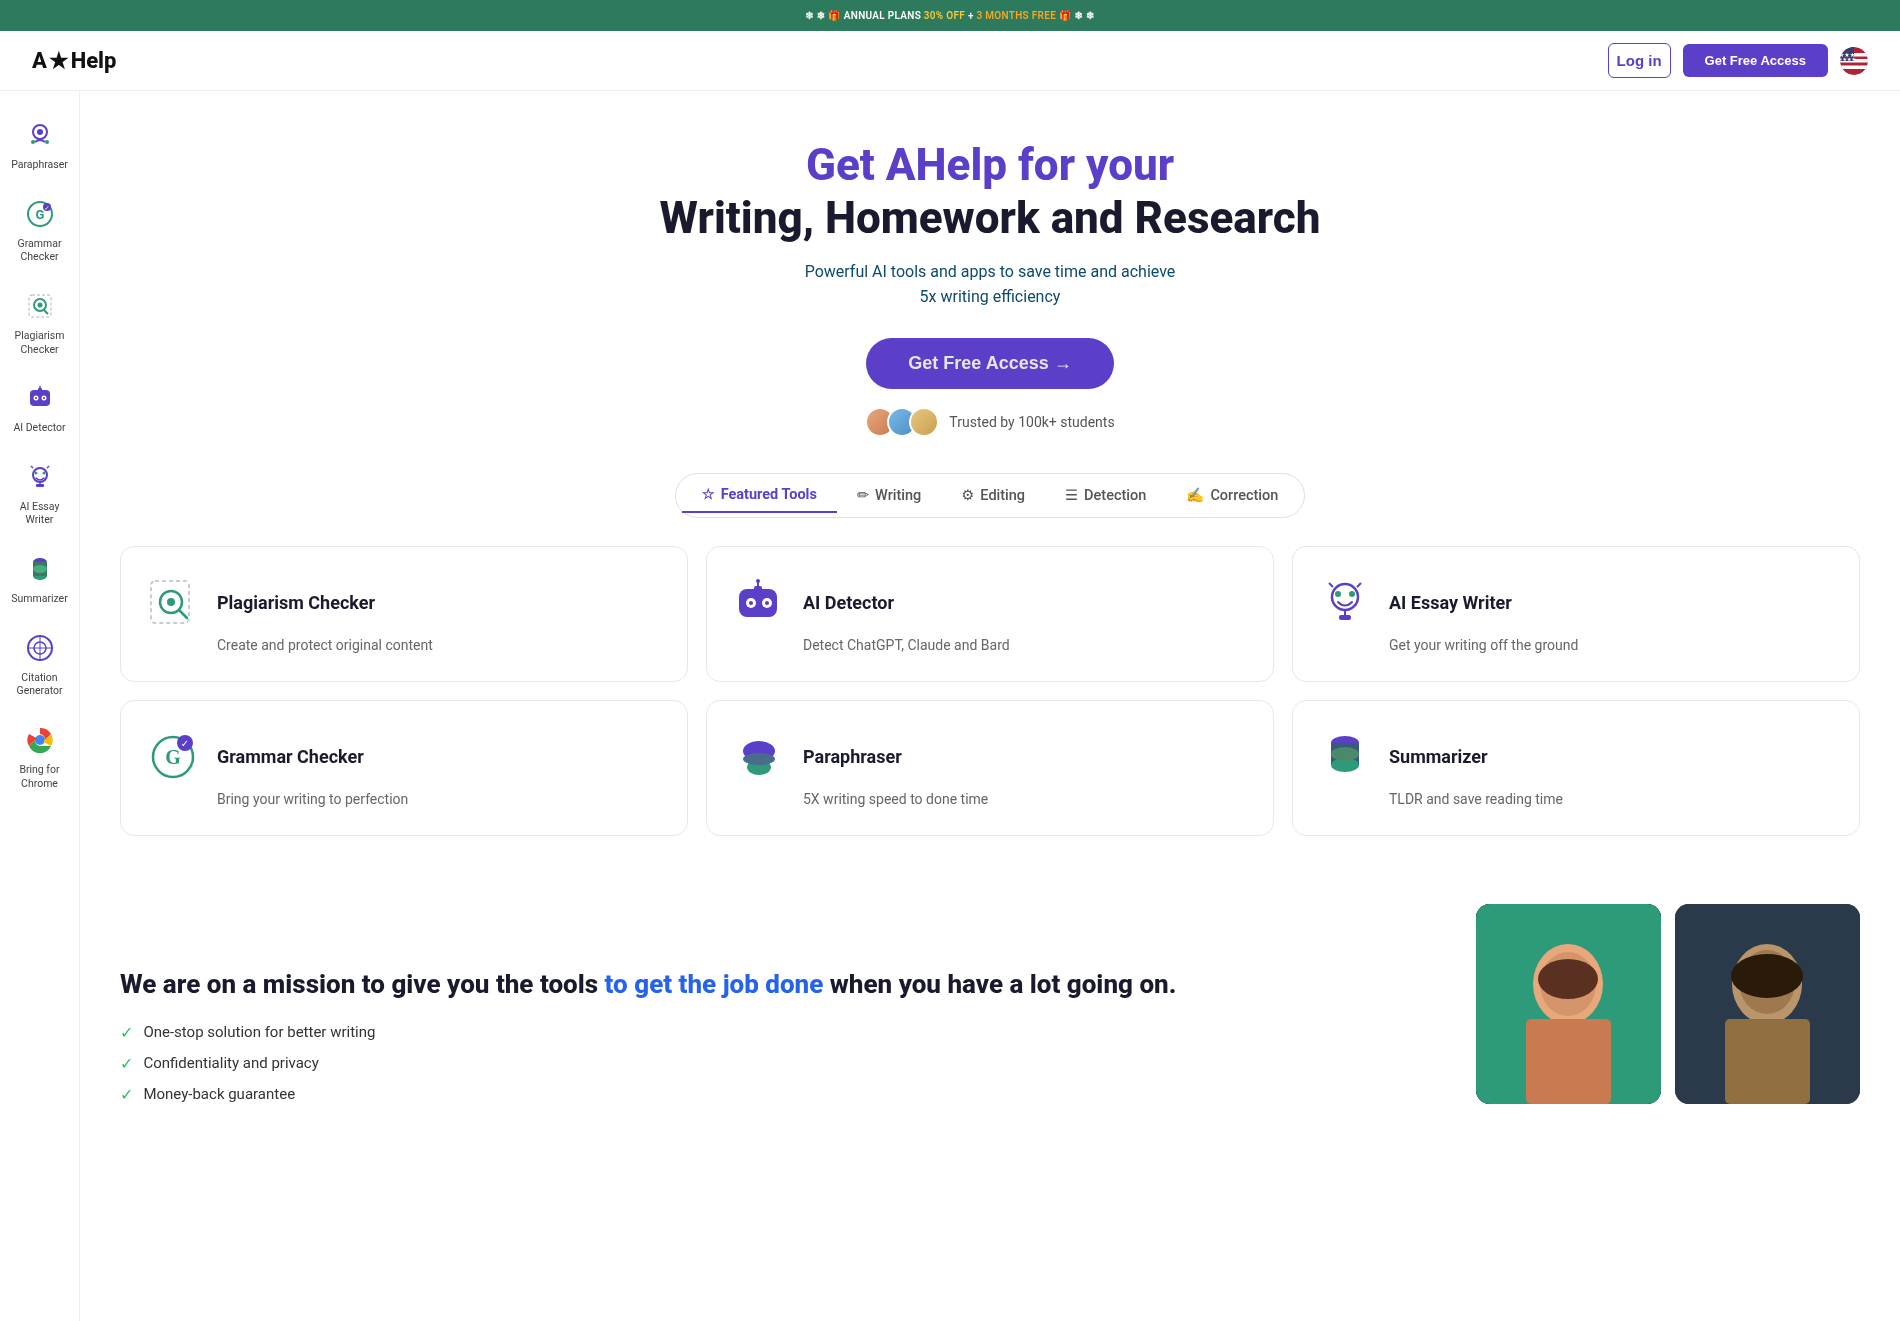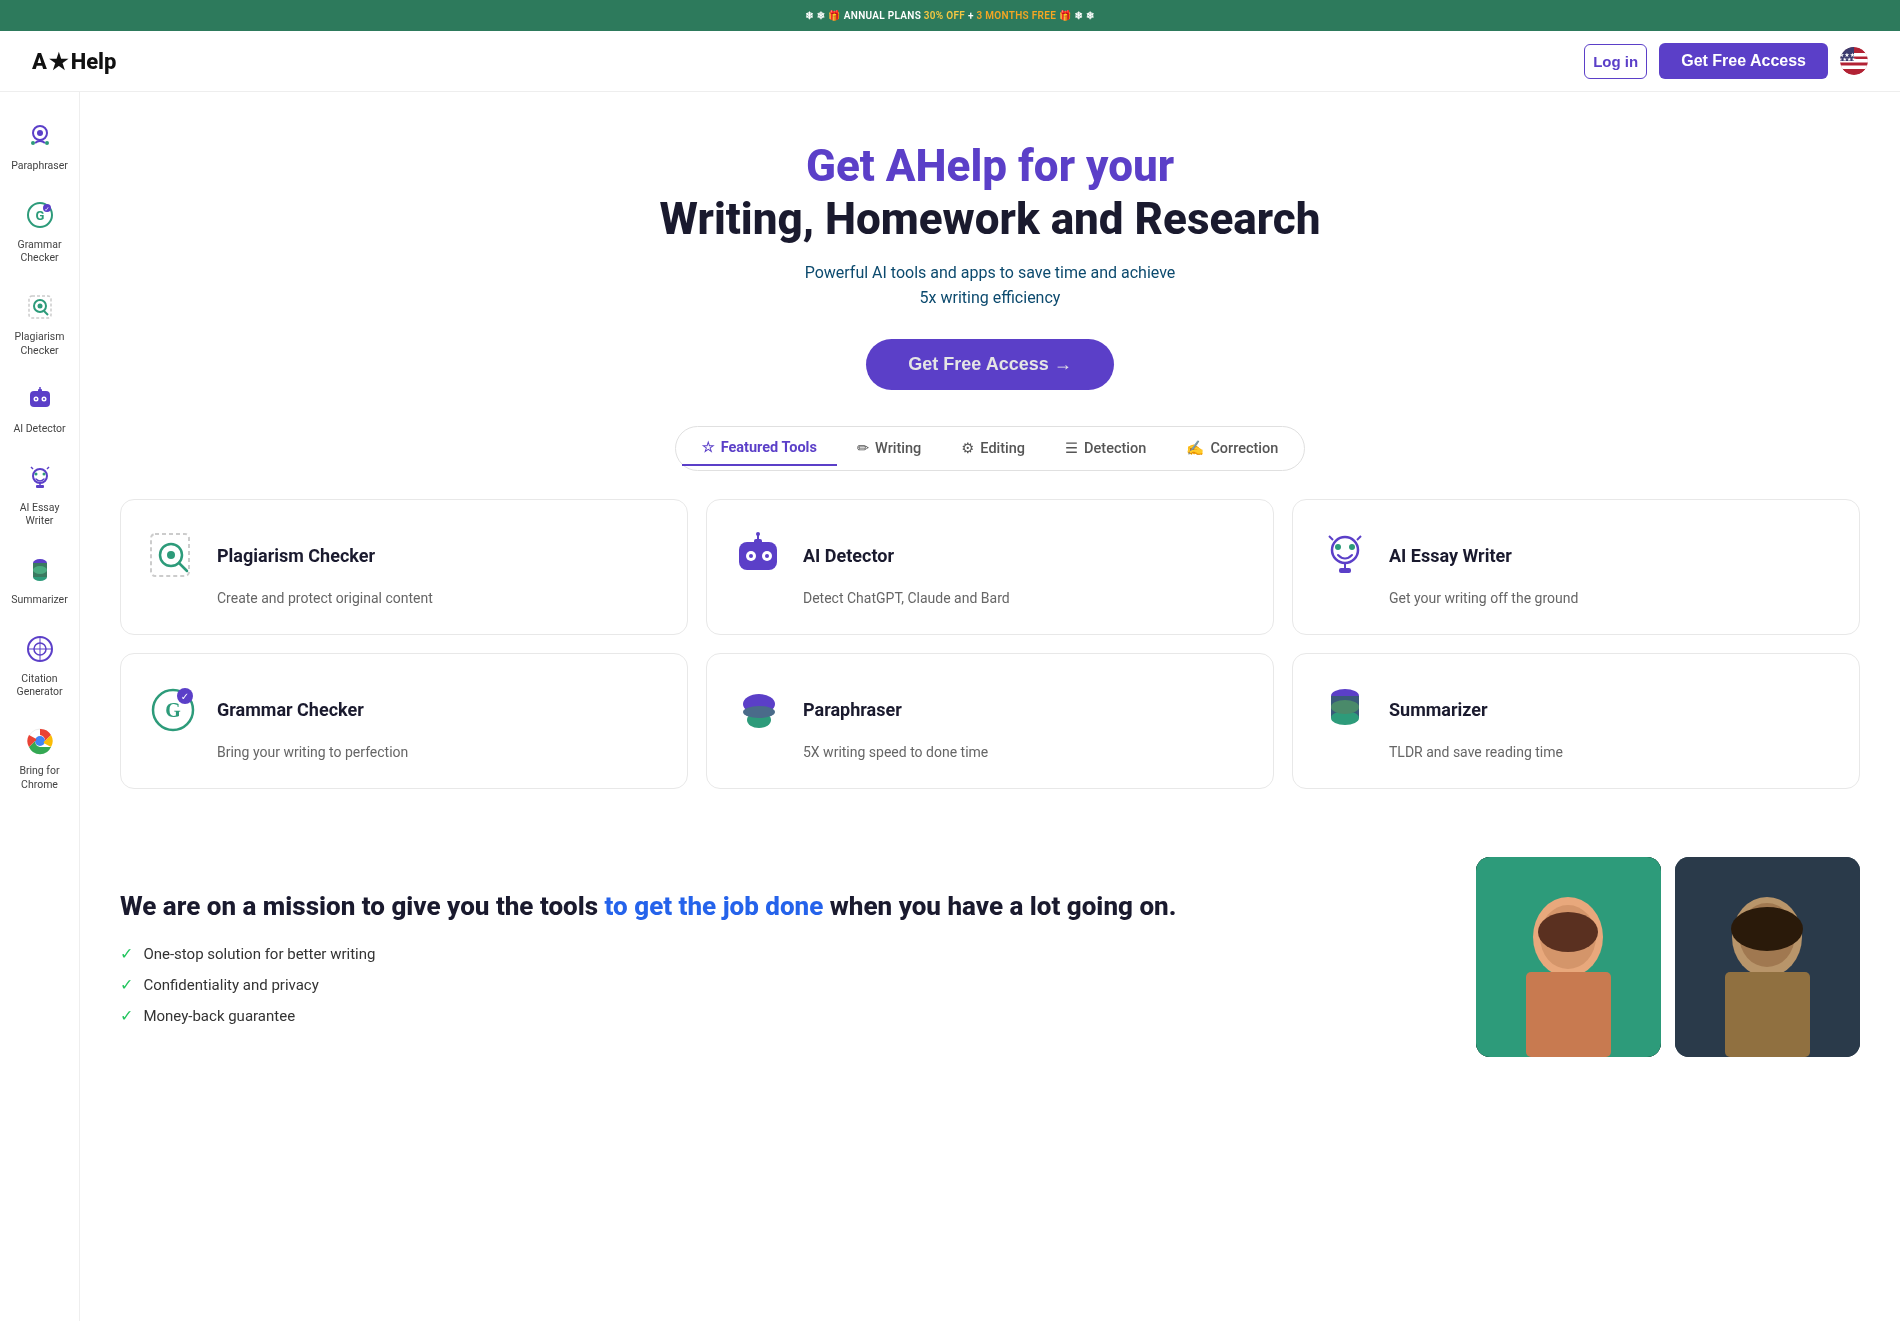--- a/index.html
+++ b/index.html
@@ -46,21 +46,21 @@
       font-size: 15px;
       font-weight: 600;
       cursor: pointer;
     }
     .btn-free-access {
       background: #5b3fc8;
       color: #fff;
       border: none;
       padding: 9px 22px;
       border-radius: 6px;
-      font-size: 16px;
+      font-size: 13px;
       font-weight: 600;
       cursor: pointer;
     }
     .flag-icon {
       width: 28px;
       height: 28px;
       border-radius: 50%;
       overflow: hidden;
       cursor: pointer;
     }
@@ -237,21 +237,21 @@
     .tool-card .card-desc {
       font-size: 14px;
       color: #666;
       margin-left: 72px;
       margin-top: -4px;
     }
 
     
     .mission-section {
       display: flex;
-      align-items: center;
+      align-items: flex-end;
       padding: 20px 0;
     }
     .mission-text { flex: 1; }
     .mission-text h2 {
       font-size: 26px;
       font-weight: 800;
       color: #1a1a2e;
       line-height: 1.4;
       margin-bottom: 20px;
     }
@@ -439,20 +439,28 @@
         <span class="purple">Get AHelp for your</span><br>
         <span class="dark">Writing, Homework and Research</span>
       </h1>
       <p class="subtitle">
         <span>Powerful AI tools and apps to save time and achieve</span><br>
         <span>5x writing efficiency</span>
       </p>
       <div class="hero-cta">
         <button class="btn-hero-access">Get Free Access →</button>
       </div>
+      <div class="trusted-row">
+        <div class="avatar-group">
+          <div class="av" style="background:linear-gradient(135deg,#e8a87c,#c97a50)"></div>
+          <div class="av" style="background:linear-gradient(135deg,#7cb8e8,#4a90c8)"></div>
+          <div class="av" style="background:linear-gradient(135deg,#e8c87c,#c8a050)"></div>
+        </div>
+        <span>Trusted by 100k+ students</span>
+      </div>
     </section>
 
     <div class="tabs-row">
       <div class="tab-item active">
         <span>☆</span>
         <span>Featured Tools</span>
       </div>
       <div class="tab-item">
         <span>✏</span>
         <span>Writing</span>

